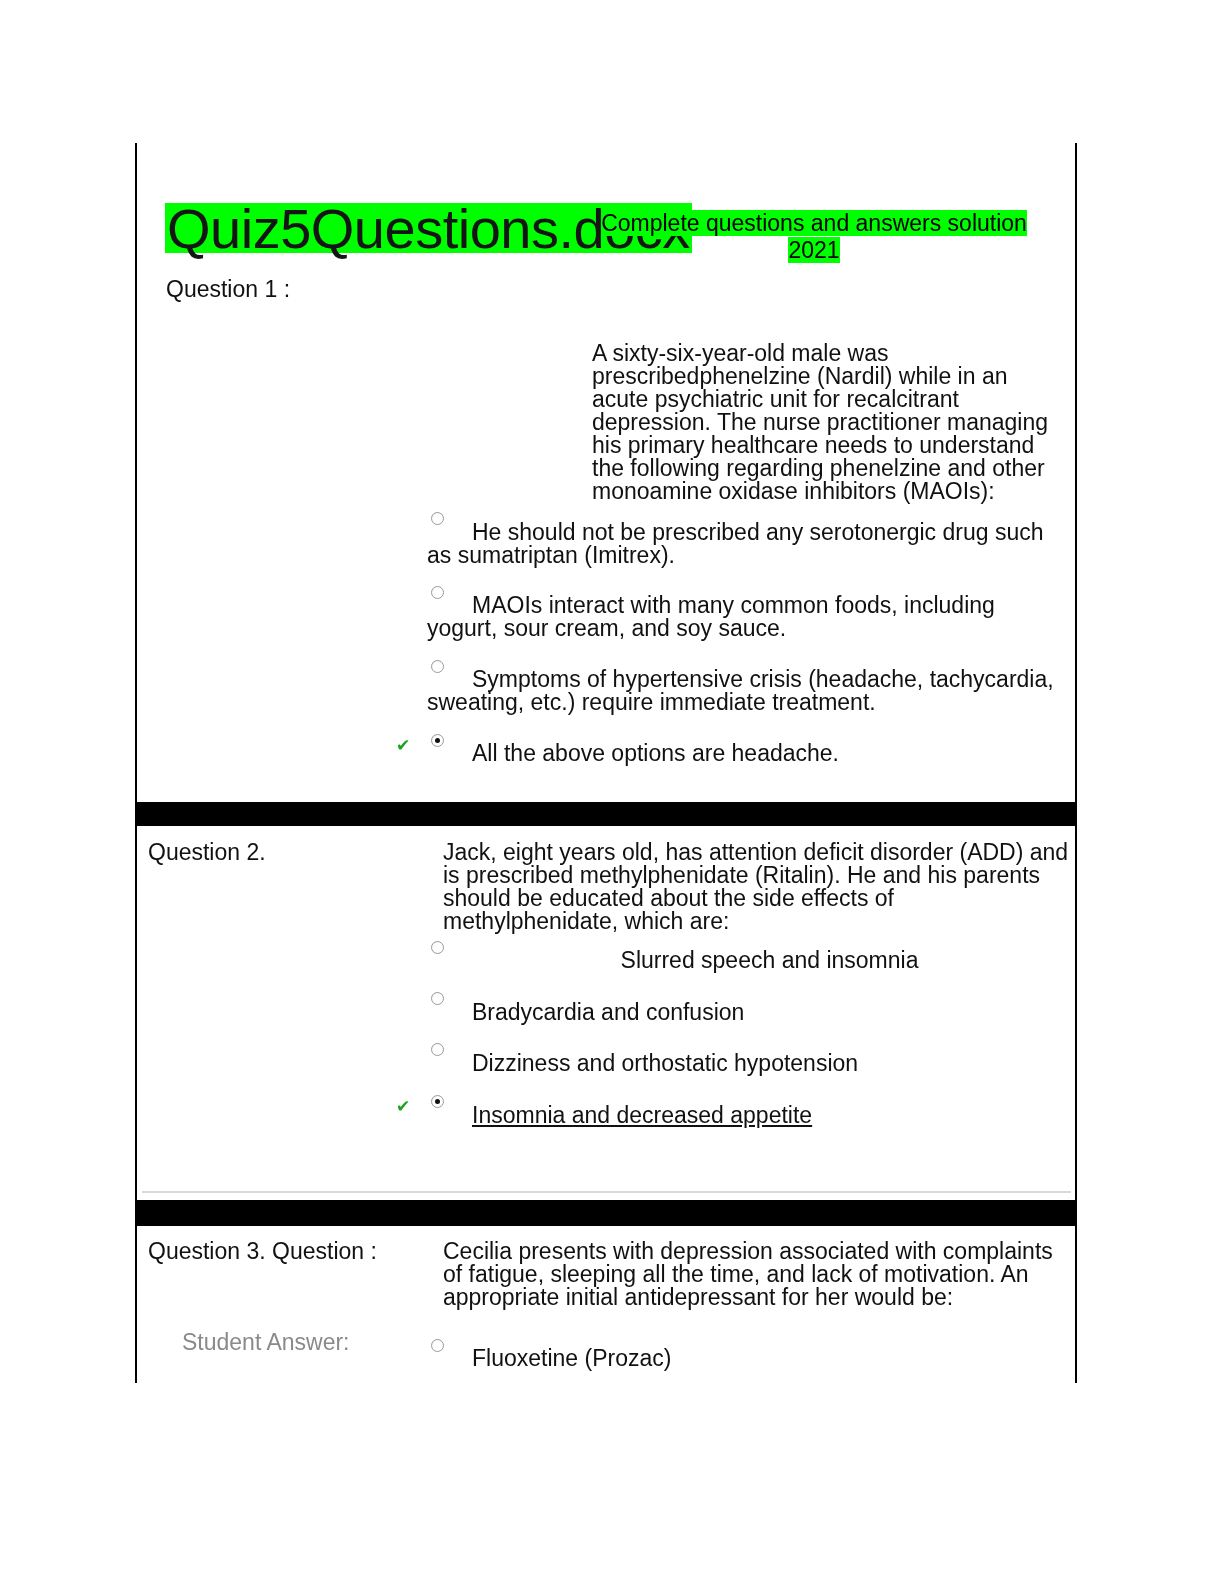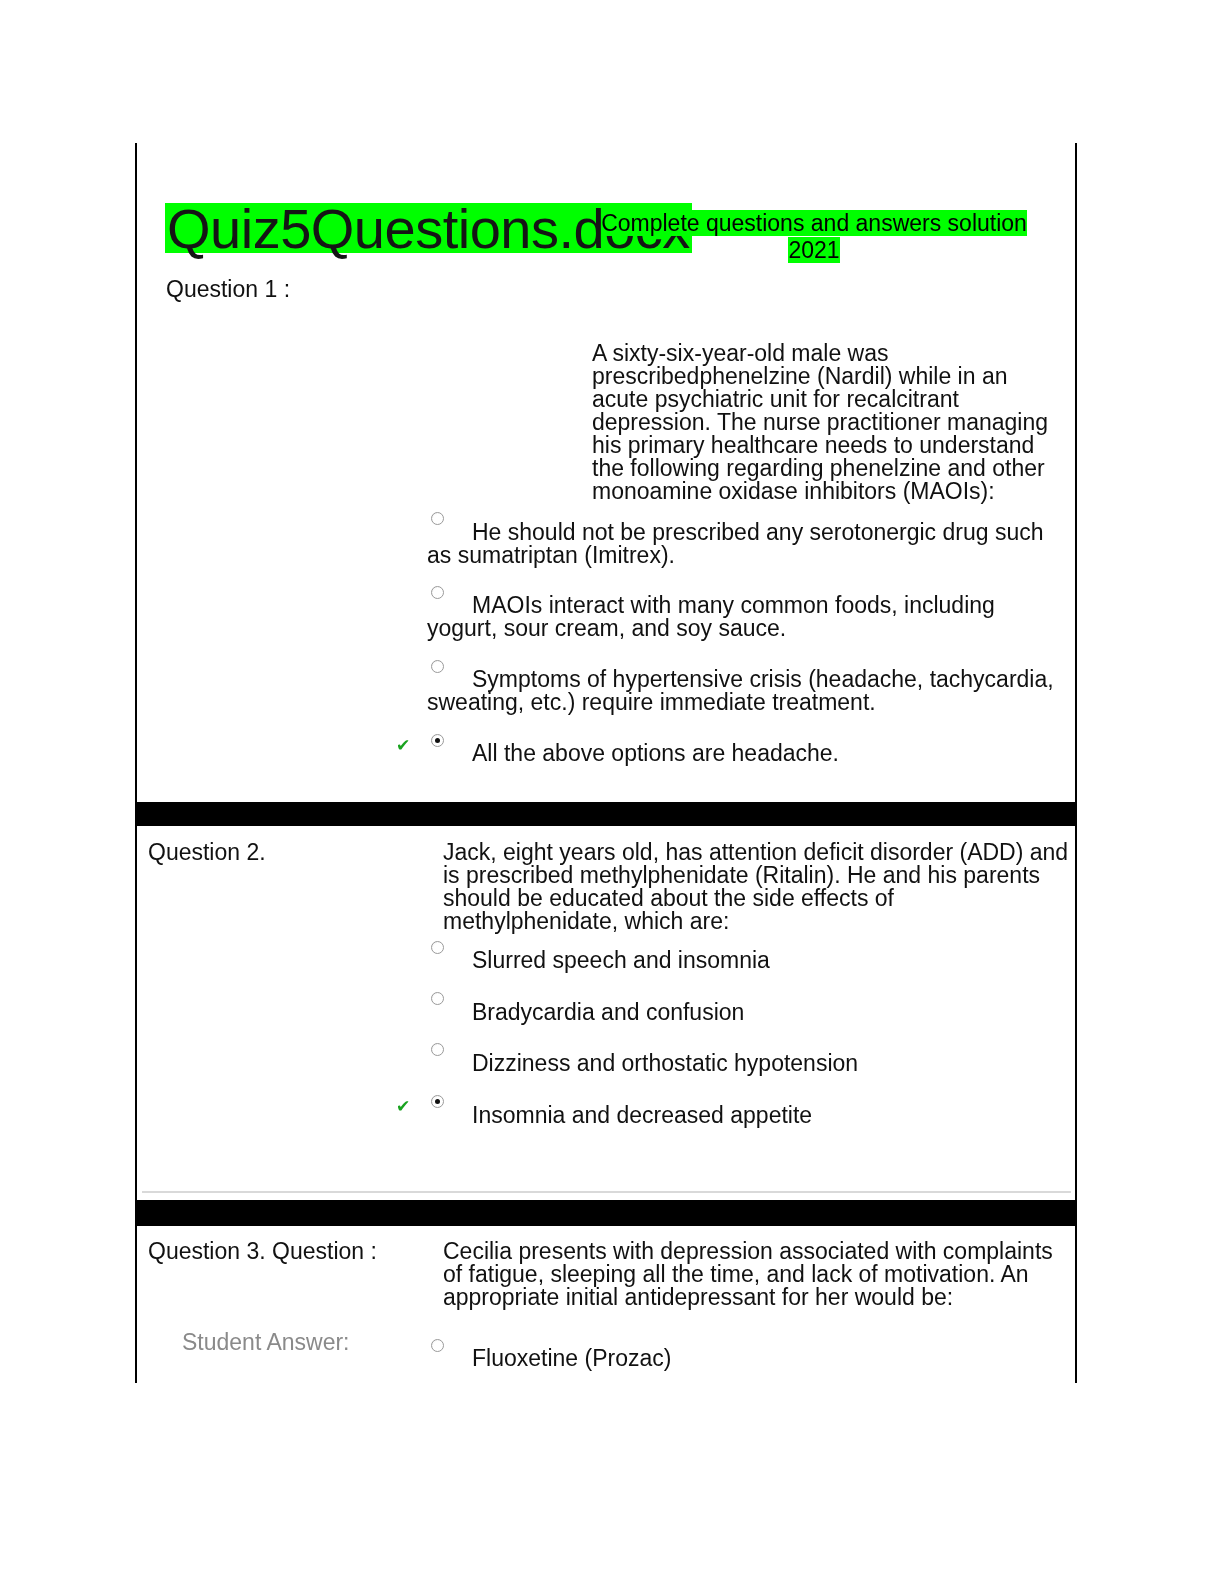--- a/index.html
+++ b/index.html
@@ -65,31 +65,31 @@
 <div class="abs check" style="left:396px; top:737px;">✔</div>
 <div class="abs radio checked" style="left:431px; top:734px;"></div>
 <div class="abs txt opt" style="top:742px;"><span class="first">All the above options are headache.</span></div>
 
 <div class="abs black-bar" style="top:802px; height:24px;"></div>
 
 <div class="abs txt q-left" style="top:841px;">Question 2.</div>
 <div class="abs txt q-stem" style="top:841px;">Jack, eight years old, has attention deficit disorder (ADD) and is prescribed methylphenidate (Ritalin). He and his parents should be educated about the side effects of methylphenidate, which are:</div>
 
 <div class="abs radio" style="left:431px; top:941px;"></div>
-<div class="abs txt opt" style="top:949px;"><span class="first">Slurred speech and insomnia</span></div>
+<div class="abs txt opt" style="top:949px;text-align:center;"><span class="first">Slurred speech and insomnia</span></div>
 
 <div class="abs radio" style="left:431px; top:992px;"></div>
 <div class="abs txt opt" style="top:1001px;"><span class="first">Bradycardia and confusion</span></div>
 
 <div class="abs radio" style="left:431px; top:1043px;"></div>
 <div class="abs txt opt" style="top:1052px;"><span class="first">Dizziness and orthostatic hypotension</span></div>
 
 <div class="abs check" style="left:396px; top:1098px;">✔</div>
 <div class="abs radio checked" style="left:431px; top:1095px;"></div>
-<div class="abs txt opt" style="top:1104px;"><span class="first">Insomnia and decreased appetite</span></div>
+<div class="abs txt opt" style="top:1104px;text-decoration:underline;"><span class="first">Insomnia and decreased appetite</span></div>
 
 <div class="abs grey-line" style="top:1191px;"></div>
 <div class="abs black-bar" style="top:1200px; height:26px;"></div>
 
 <div class="abs txt q-left" style="top:1240px;">Question 3.  Question :</div>
 <div class="abs txt q-stem" style="top:1240px;">Cecilia presents with depression associated with complaints of fatigue, sleeping all the time, and lack of motivation. An appropriate initial antidepressant for her would be:</div>
 
 <div class="abs txt student-label">Student Answer:</div>
 <div class="abs radio" style="left:431px; top:1339px;"></div>
 <div class="abs txt opt" style="top:1347px;"><span class="first">Fluoxetine (Prozac)</span></div>

